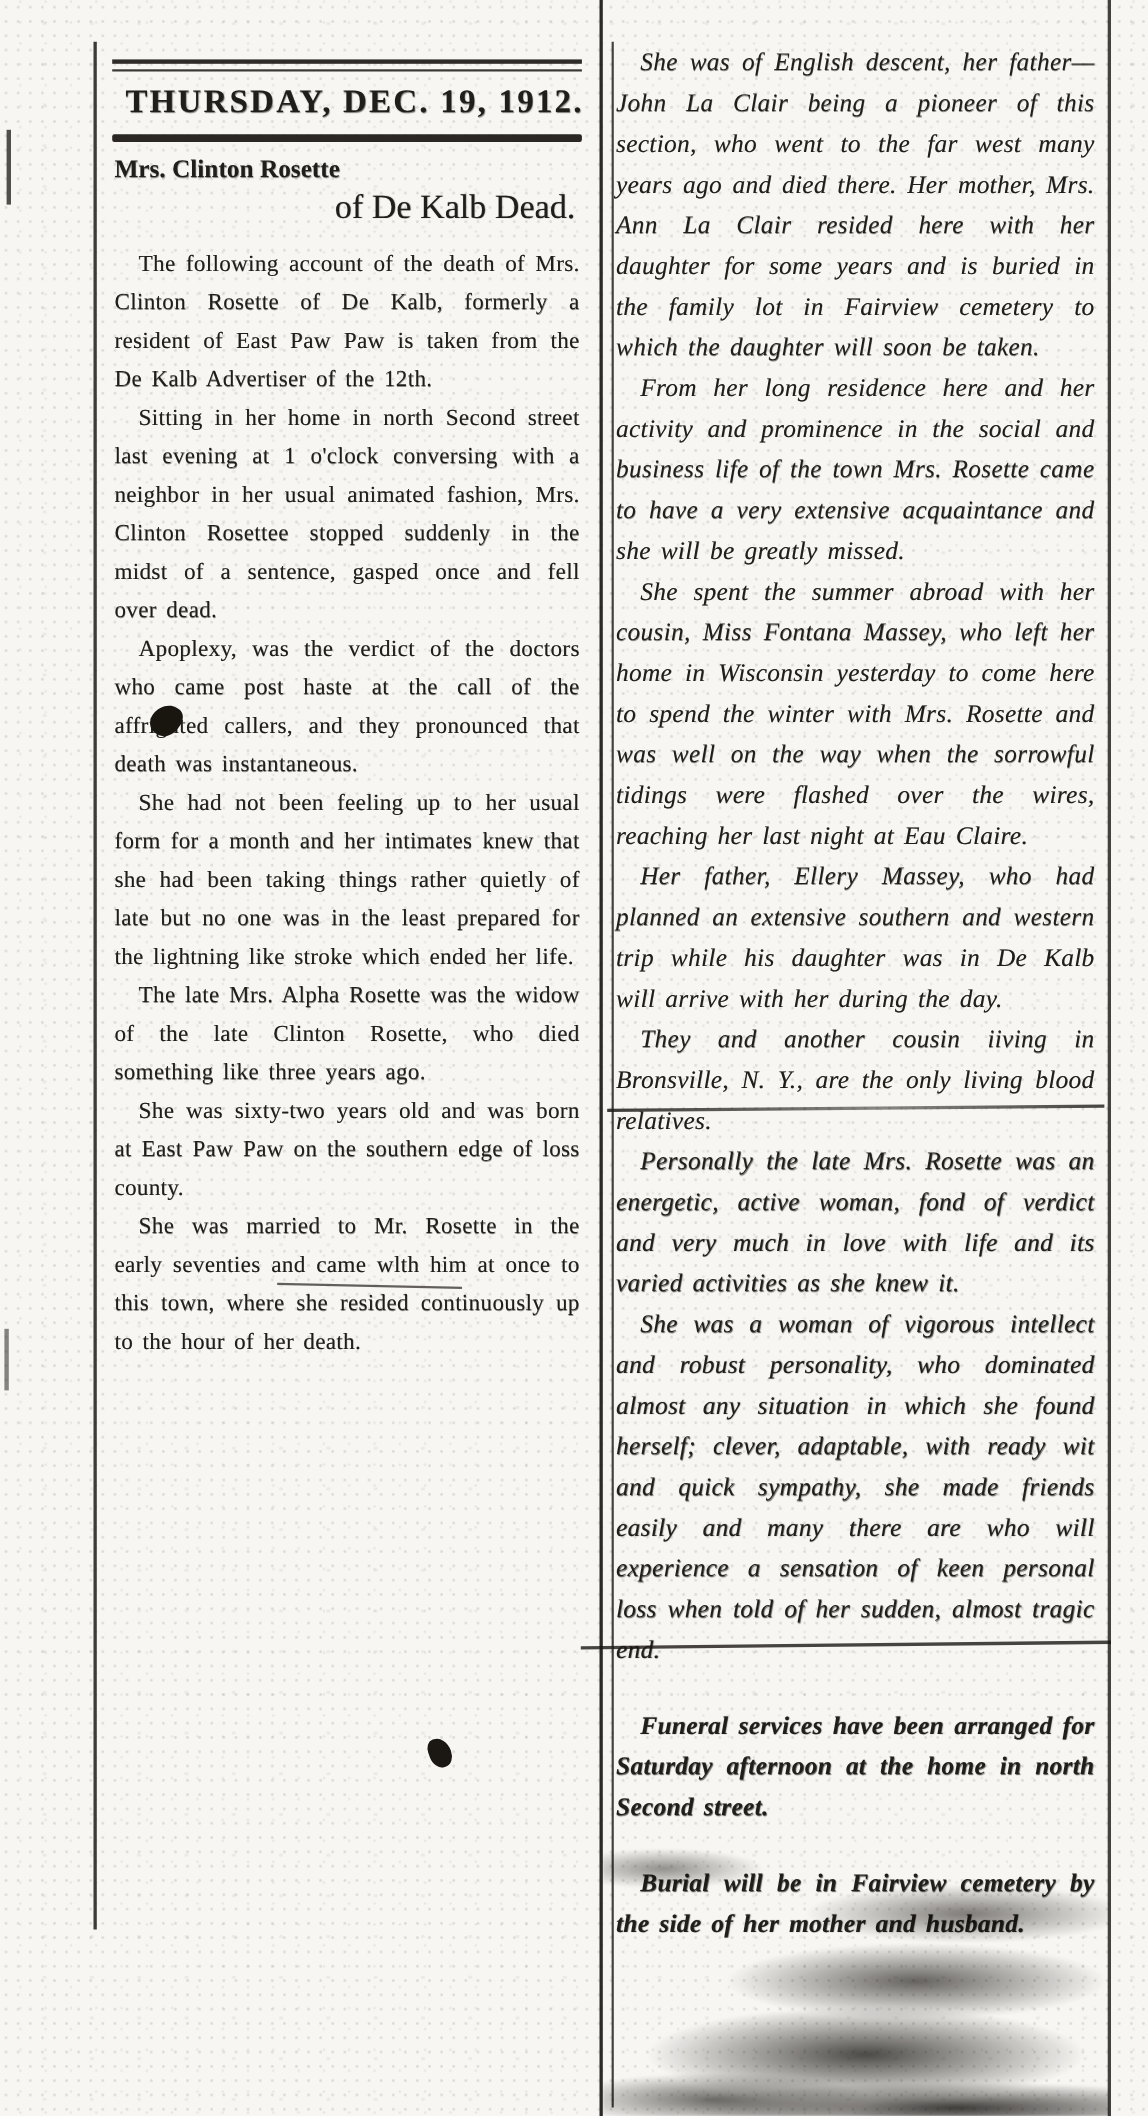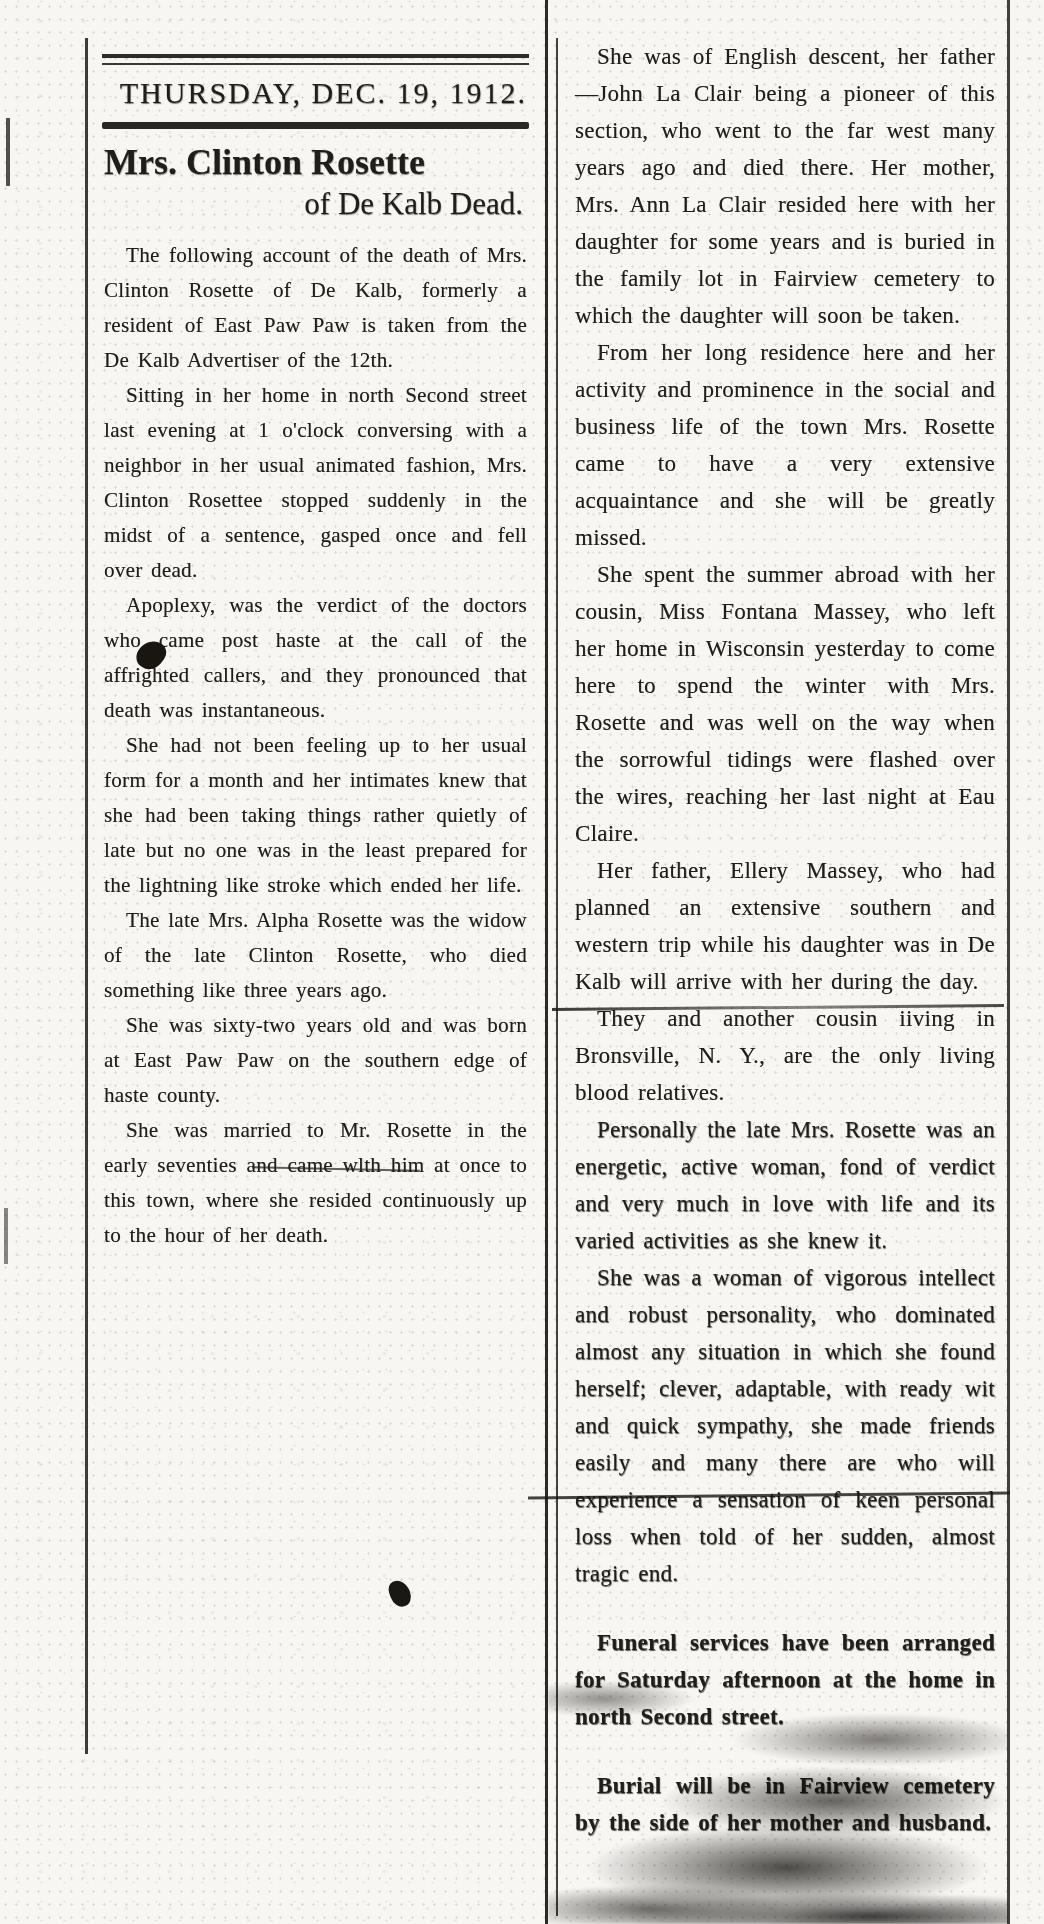--- a/index.html
+++ b/index.html
@@ -22,28 +22,27 @@
     position:absolute; left:85px; top:38px; width:462px; height:1716px;
     box-sizing:border-box; border-left:3px solid rgba(28,25,22,.85);
     padding:0 20px 0 16px;
   }
   .rule-double {
     height:5px; margin:16px -2px 0 -2px;
     border-top:4px solid rgba(25,22,19,.9);
     border-bottom:2px solid rgba(25,22,19,.85);
   }
   .dateline {
-    font-size:30px; font-weight:normal; letter-spacing:2px;
+    font-size:30px; font-weight:bold; letter-spacing:2px;
     padding:11px 0 12px 10px; white-space:nowrap;
     text-shadow:.6px .7px 1px rgba(40,36,32,.6);
-    text-align:right;
   }
   .rule-thick { height:7px; background:rgba(24,21,18,.92); margin:0 -2px 12px -2px; border-radius:2px; }
   .headline1 {
-    font-size:36px; font-weight:bold; margin:8px 0 0 0;
+    font-size:23px; font-weight:bold; margin:8px 0 0 0;
     text-shadow:.5px .6px .9px rgba(40,36,32,.55);
   }
   .headline2 {
     font-size:31px; font-weight:normal; text-align:right; margin:3px 4px 16px 0;
     text-shadow:.5px .6px .9px rgba(40,36,32,.55);
   }
   .body-par {
     margin:0; text-align:justify; text-indent:22px;
     word-spacing:3px; letter-spacing:.3px;
     text-shadow:.3px .4px .6px rgba(40,36,32,.5);
@@ -53,21 +52,21 @@
   
   .col-right {
     position:absolute; left:545px; top:0; width:465px; height:1924px;
     box-sizing:border-box;
     border-left:3px solid rgba(22,20,18,.9);
     border-right:3px solid rgba(22,20,18,.8);
     padding:38px 12px 8px 8px;
   }
   .col-right-inner {
     border-left:2px solid rgba(22,20,18,.8);
-    padding-left:17px; box-sizing:border-box; min-height:100%;
+    padding-left:2px; box-sizing:border-box; min-height:100%;font-style:italic;
   }
   .col-right .body-par { font-size:23px; line-height:37px; }
   .col-right .body-par:nth-child(n+6) { text-shadow:.6px .6px 1px rgba(35,31,28,.75); }
   .col-right .body-par:nth-child(n+8) { font-weight:bold;margin-top:32px; }
 
   
   .artifact-line-a {
     position:absolute; left:552px; top:1006px; width:452px; height:3px;
     background:linear-gradient(90deg, rgba(28,25,22,.85), rgba(28,25,22,.5) 55%, rgba(28,25,22,.8));
     transform:rotate(-0.5deg);
@@ -116,21 +115,21 @@
     <div class="dateline">THURSDAY, DEC. 19, 1912.</div>
     <div class="rule-thick"></div>
     <div class="headline1">Mrs. Clinton Rosette</div>
     <div class="headline2">of De Kalb Dead.</div>
     <div>
         <p class="body-par">The following account of the death of Mrs. Clinton Rosette of De Kalb, formerly a resident of East Paw Paw is taken from the De Kalb Advertiser of the 12th.</p>
         <p class="body-par">Sitting in her home in north Second street last evening at 1 o'clock conversing with a neighbor in her usual animated fashion, Mrs. Clinton Rosettee stopped suddenly in the midst of a sentence, gasped once and fell over dead.</p>
         <p class="body-par">Apoplexy, was the verdict of the doctors who came post haste at the call of the affrighted callers, and they pronounced that death was instantaneous.</p>
         <p class="body-par">She had not been feeling up to her usual form for a month and her intimates knew that she had been taking things rather quietly of late but no one was in the least prepared for the lightning like stroke which ended her life.</p>
         <p class="body-par">The late Mrs. Alpha Rosette was the widow of the late Clinton Rosette, who died something like three years ago.</p>
-        <p class="body-par">She was sixty-two years old and was born at East Paw Paw on the southern edge of haste county.</p>
+        <p class="body-par">She was sixty-two years old and was born at East Paw Paw on the southern edge of loss county.</p>
         <p class="body-par">She was married to Mr. Rosette in the early seventies and came wlth him at once to this town, where she resided continuously up to the hour of her death.</p>
       </div>
   </div>
 
   <div class="col-right">
     <div class="col-right-inner">
         <p class="body-par">She was of English descent, her father—John La Clair being a pioneer of this section, who went to the far west many years ago and died there. Her mother, Mrs. Ann La Clair resided here with her daughter for some years and is buried in the family lot in Fairview cemetery to which the daughter will soon be taken.</p>
         <p class="body-par">From her long residence here and her activity and prominence in the social and business life of the town Mrs. Rosette came to have a very extensive acquaintance and she will be greatly missed.</p>
         <p class="body-par">She spent the summer abroad with her cousin, Miss Fontana Massey, who left her home in Wisconsin yesterday to come here to spend the winter with Mrs. Rosette and was well on the way when the sorrowful tidings were flashed over the wires, reaching her last night at Eau Claire.</p>
         <p class="body-par">Her father, Ellery Massey, who had planned an extensive southern and western trip while his daughter was in De Kalb will arrive with her during the day.</p>

